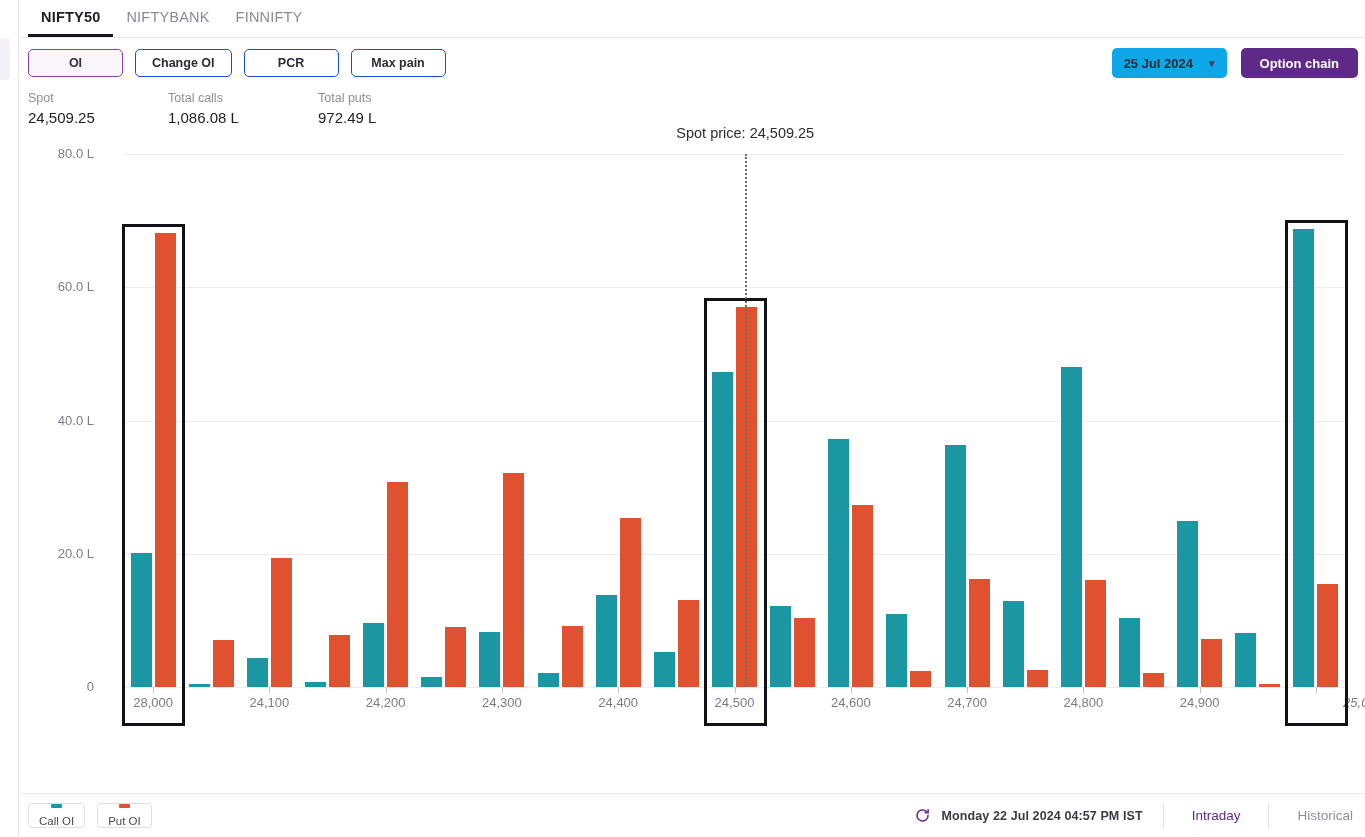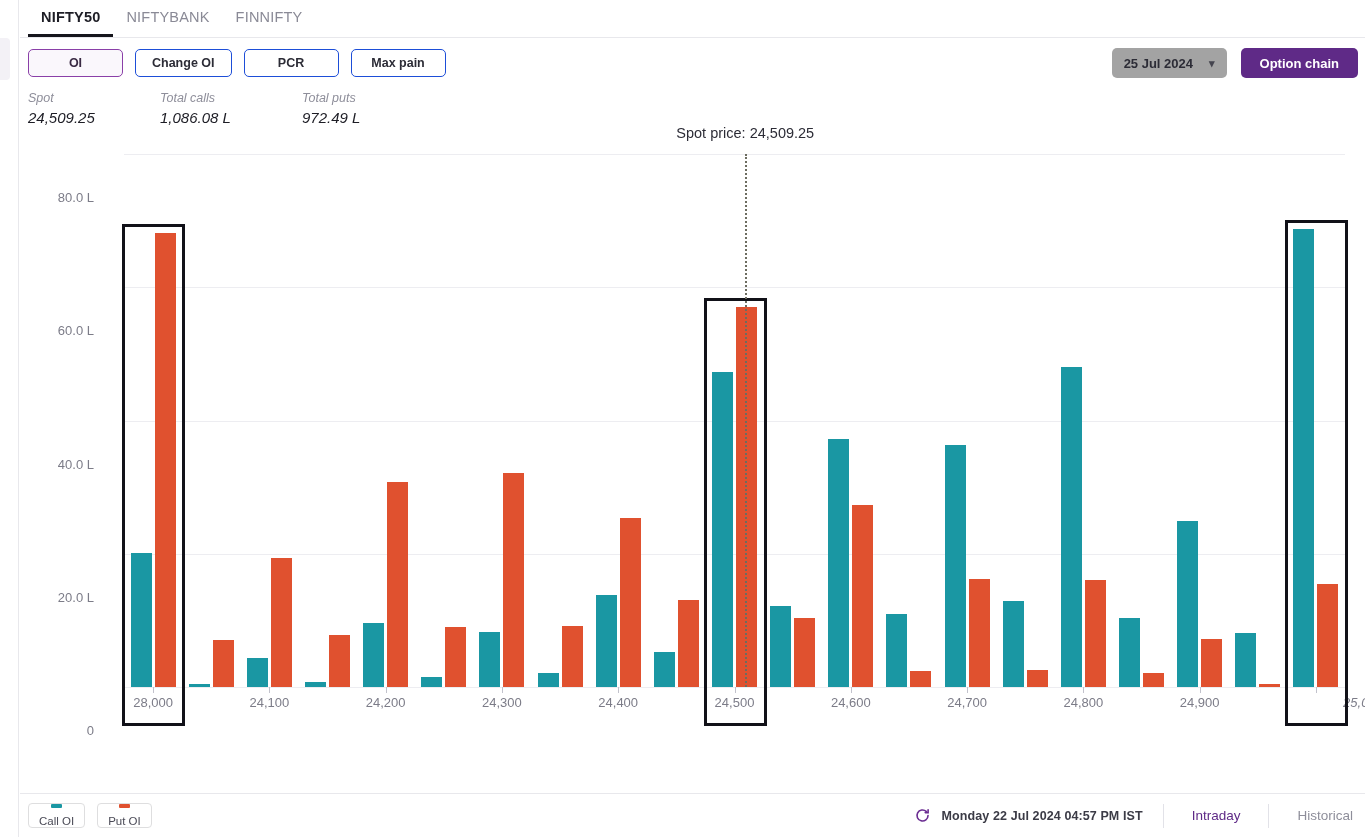--- a/index.html
+++ b/index.html
@@ -71,21 +71,21 @@
     font-family: "Liberation Sans", sans-serif;
   }
   .seg.active {
     border-color: #8a3fa8;
     background: #faf7fc;
     color: #3a2a44;
   }
   .spacer { flex: 1; }
   .datepick {
     height: 30px;
-    background: #a3a3a3;
+    background: #0ea5e9;
     border: none;
     border-radius: 5px;
     display: flex; align-items: center; gap: 16px;
     padding: 0 12px;
     font-size: 13px; color: #2c2c36; font-weight: 700;
     cursor: pointer; margin-right: 14px;
     font-family: "Liberation Sans", sans-serif;
   }
   .caret { font-size: 11px; color: #44444e; }
   .btn-primary {
@@ -94,21 +94,21 @@
     color: #fff;
     border: none; border-radius: 5px;
     font-size: 13px; font-weight: 700;
     padding: 0 19px;
     cursor: pointer;
     margin-right: 6px;
     font-family: "Liberation Sans", sans-serif;
   }
 
   
-  .stats { display: flex; padding: 3px 0 0 8px; gap: 0; font-style: italic; }
+  .stats { display: flex; padding: 3px 0 0 8px; gap: 8px; }
   .stat { margin-right: 26px; }
   .stat.w1 { width: 106px; }
   .stat.w2 { width: 116px; }
   .stat-label { font-size: 12.5px; color: #8e8e9a; margin-bottom: 4px; }
   .stat-value { font-size: 15px; color: #1d1d25; }
 
   
   .chart-wrap {
     position: relative;
     width: 1345px;
@@ -126,21 +126,20 @@
   }
   .ylabel {
     position: absolute;
     right: 1251px;
     width: 70px;
     text-align: right;
     font-size: 13px;
     color: #7c7c88;
     transform: translateY(-8px);
     white-space: nowrap;
-    margin-top: 44px;
   }
   .bar {
     position: absolute;
     bottom: 0;
   }
   .bar.call { background: #1a97a3; }
   .bar.put  { background: #e0512f; }
   .xtick {
     position: absolute;
     width: 1px; height: 6px;

